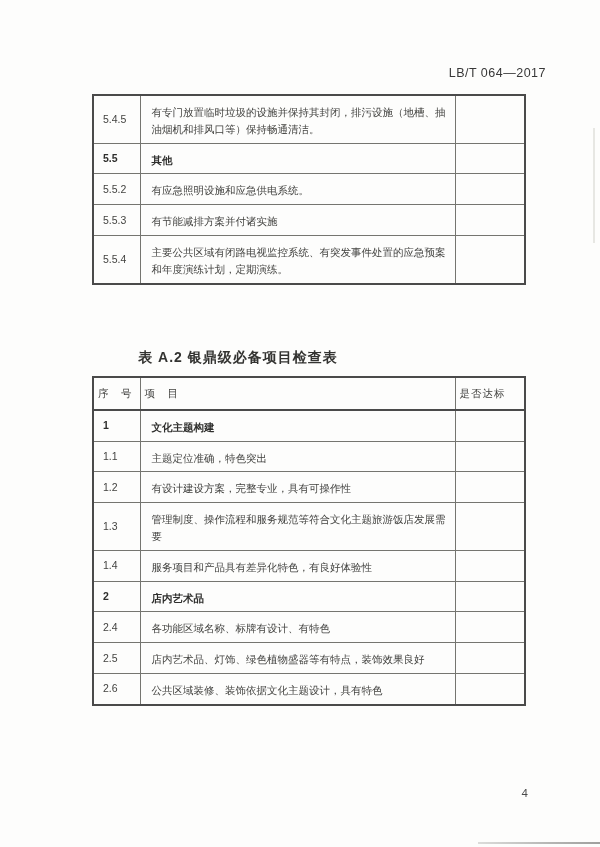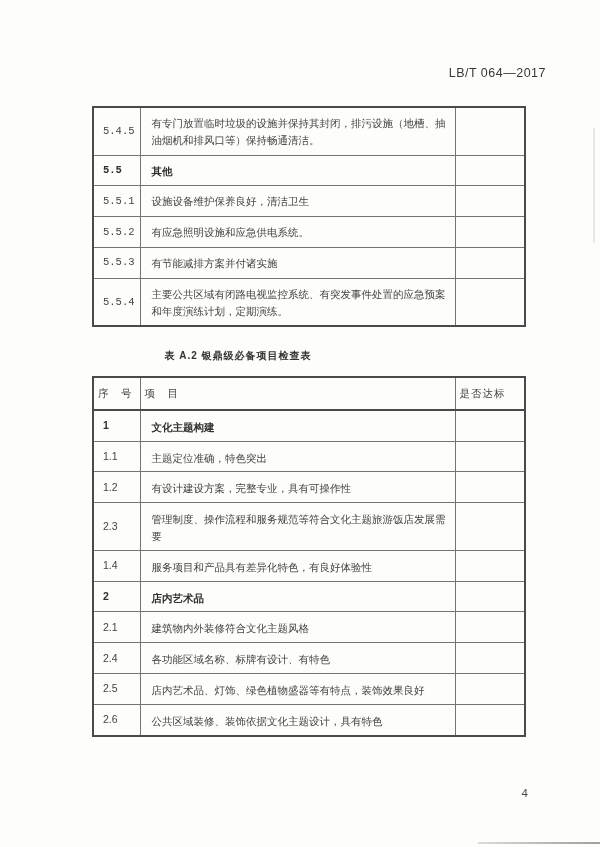--- a/index.html
+++ b/index.html
@@ -24,21 +24,21 @@
   }
 
   table.checklist {
     position: absolute;
     left: 92px;
     width: 432px;
     border-collapse: collapse;
     table-layout: fixed;
     border: 2px solid #4a4a4a;
   }
-  #table1 { top: 106px; font-family: Liberation Mono, monospace; }
+  #table1 { top: 94px; }
   #table2 { top: 376px; }
 
   table.checklist td, table.checklist th {
     border: 1px solid #757570;
     font-weight: normal;
     vertical-align: middle;
     font-size: 10.5px;
     line-height: 1.6;
     color: #434340;
     background: transparent;
@@ -59,21 +59,21 @@
   }
 
   tr.section-row td { font-weight: bold; color: #2e2e2c; }
 
   .table-title {
     position: absolute;
     top: 349px;
     left: 0;
     width: 476px;
     text-align: center;
-    font-size: 10px;
+    font-size: 14px;
     font-weight: bold;
     color: #333331;
     letter-spacing: 1px;
   }
 
   .page-number {
     position: absolute;
     top: 787px;
     right: 72px;
     font-size: 11.5px;
@@ -113,25 +113,20 @@
     </colgroup>
     <tbody id="table1-body">
         <tr>
           <td class="c-no">5.4.5</td>
           <td class="c-item">有专门放置临时垃圾的设施并保持其封闭，排污设施（地槽、抽油烟机和排风口等）保持畅通清洁。</td>
           <td class="c-status"></td>
         </tr>
         <tr class="section-row">
           <td class="c-no">5.5</td>
           <td class="c-item">其他</td>
-          <td class="c-status"></td>
-        </tr>
-        <tr>
-          <td class="c-no">5.5.1</td>
-          <td class="c-item">设施设备维护保养良好，清洁卫生</td>
           <td class="c-status"></td>
         </tr>
         <tr>
           <td class="c-no">5.5.2</td>
           <td class="c-item">有应急照明设施和应急供电系统。</td>
           <td class="c-status"></td>
         </tr>
         <tr>
           <td class="c-no">5.5.3</td>
           <td class="c-item">有节能减排方案并付诸实施</td>
@@ -170,40 +165,35 @@
           <td class="c-no">1.1</td>
           <td class="c-item">主题定位准确，特色突出</td>
           <td class="c-status"></td>
         </tr>
         <tr>
           <td class="c-no">1.2</td>
           <td class="c-item">有设计建设方案，完整专业，具有可操作性</td>
           <td class="c-status"></td>
         </tr>
         <tr>
-          <td class="c-no">2.3</td>
+          <td class="c-no">1.3</td>
           <td class="c-item">管理制度、操作流程和服务规范等符合文化主题旅游饭店发展需要</td>
           <td class="c-status"></td>
         </tr>
         <tr>
           <td class="c-no">1.4</td>
           <td class="c-item">服务项目和产品具有差异化特色，有良好体验性</td>
           <td class="c-status"></td>
         </tr>
         <tr class="section-row">
           <td class="c-no">2</td>
           <td class="c-item">店内艺术品</td>
           <td class="c-status"></td>
         </tr>
         <tr>
-          <td class="c-no">2.1</td>
-          <td class="c-item">建筑物内外装修符合文化主题风格</td>
-          <td class="c-status"></td>
-        </tr>
-        <tr>
           <td class="c-no">2.4</td>
           <td class="c-item">各功能区域名称、标牌有设计、有特色</td>
           <td class="c-status"></td>
         </tr>
         <tr>
           <td class="c-no">2.5</td>
           <td class="c-item">店内艺术品、灯饰、绿色植物盛器等有特点，装饰效果良好</td>
           <td class="c-status"></td>
         </tr>
         <tr>

